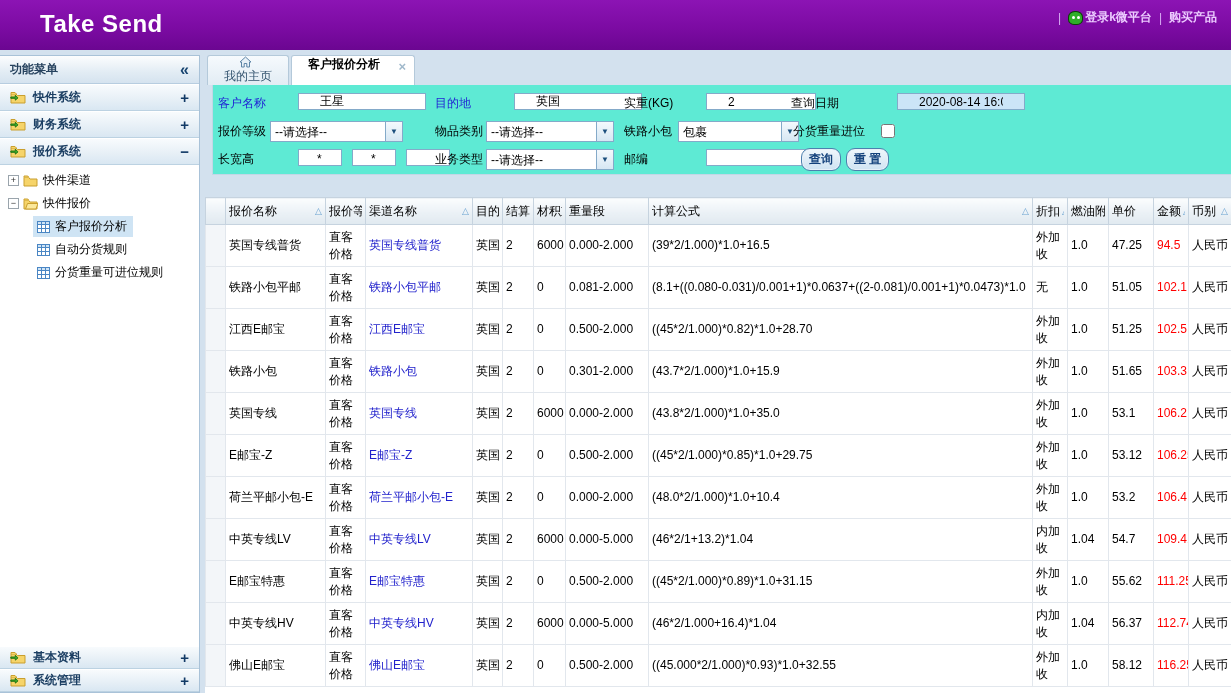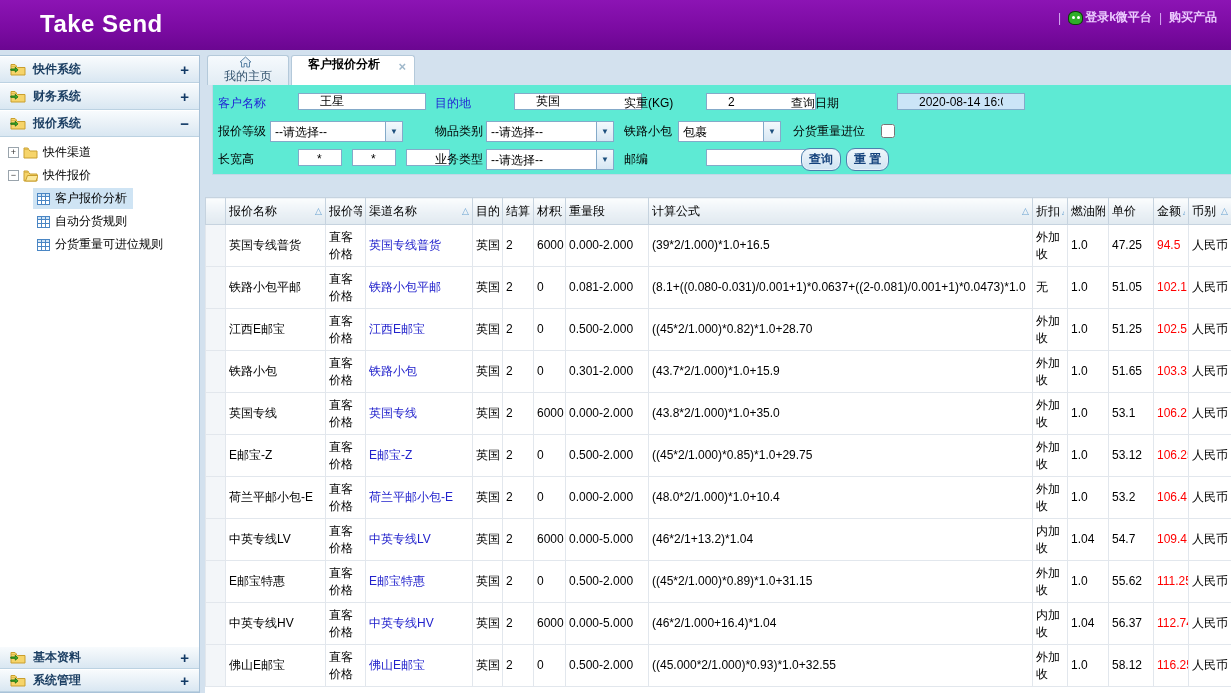--- a/index.html
+++ b/index.html
@@ -97,20 +97,24 @@
         <span>登录k微平台</span>
       </span>
     <span class="sep">|</span>
     <span class="top-link">
         <span>购买产品</span>
       </span>
   </div>
 </div>
 
 <div class="sidebar">
+  <div class="side-header">
+    <span class="t">功能菜单</span>
+    <span class="collapse-icon">«</span>
+  </div>
 
   <div class="acc">
     <svg class="folder-icon" width="16" height="13" viewBox="0 0 16 13">
         <path d="M1 3 L6 3 L7.5 4.5 L15 4.5 L15 12 L1 12 Z" fill="#f6d46a" stroke="#c99f2e"></path>
         <path d="M1 3 L1 1.5 L5 1.5 L6.5 3" fill="#f6d46a" stroke="#c99f2e"></path>
         <path d="M2 10 L7 10 L7 8 L10 11 L7 13.5 L7 11.5 L2 11.5 Z" fill="#3fae2a" stroke="#1c7212" transform="translate(-1,-3) scale(0.9)"></path>
       </svg>
     <span class="lbl">快件系统</span>
     <span class="tog">+</span>
   </div>
@@ -241,21 +245,21 @@
     <div class="f-select" style="left:57px;top:36px;width:133px;">
       <span class="val">--请选择--</span>
         <span class="arrow">▼</span>
     </div>
     <span class="f-label" style="left:222px;top:36px;">物品类别</span>
     <div class="f-select" style="left:273px;top:36px;width:128px;">
       <span class="val">--请选择--</span>
         <span class="arrow">▼</span>
     </div>
     <span class="f-label" style="left:411px;top:36px;">铁路小包</span>
-    <div class="f-select" style="left:465px;top:36px;width:103px;">
+    <div class="f-select" style="left:465px;top:36px;width:121px;">
       <span class="val">包裹</span>
         <span class="arrow">▼</span>
     </div>
     <span class="f-label" style="left:580px;top:36px;">分货重量进位</span>
     <input type="checkbox" class="f-check" style="left: 668px; top: 39px;">
 
     <span class="f-label" style="left:5px;top:64px;">长宽高</span>
     <input class="f-input" style="left: 57px; top: 64px; width: 44px;" value="1">
     <span class="star" style="left:104px;top:64px;">*</span>
     <input class="f-input" style="left: 111px; top: 64px; width: 44px;" value="1">

